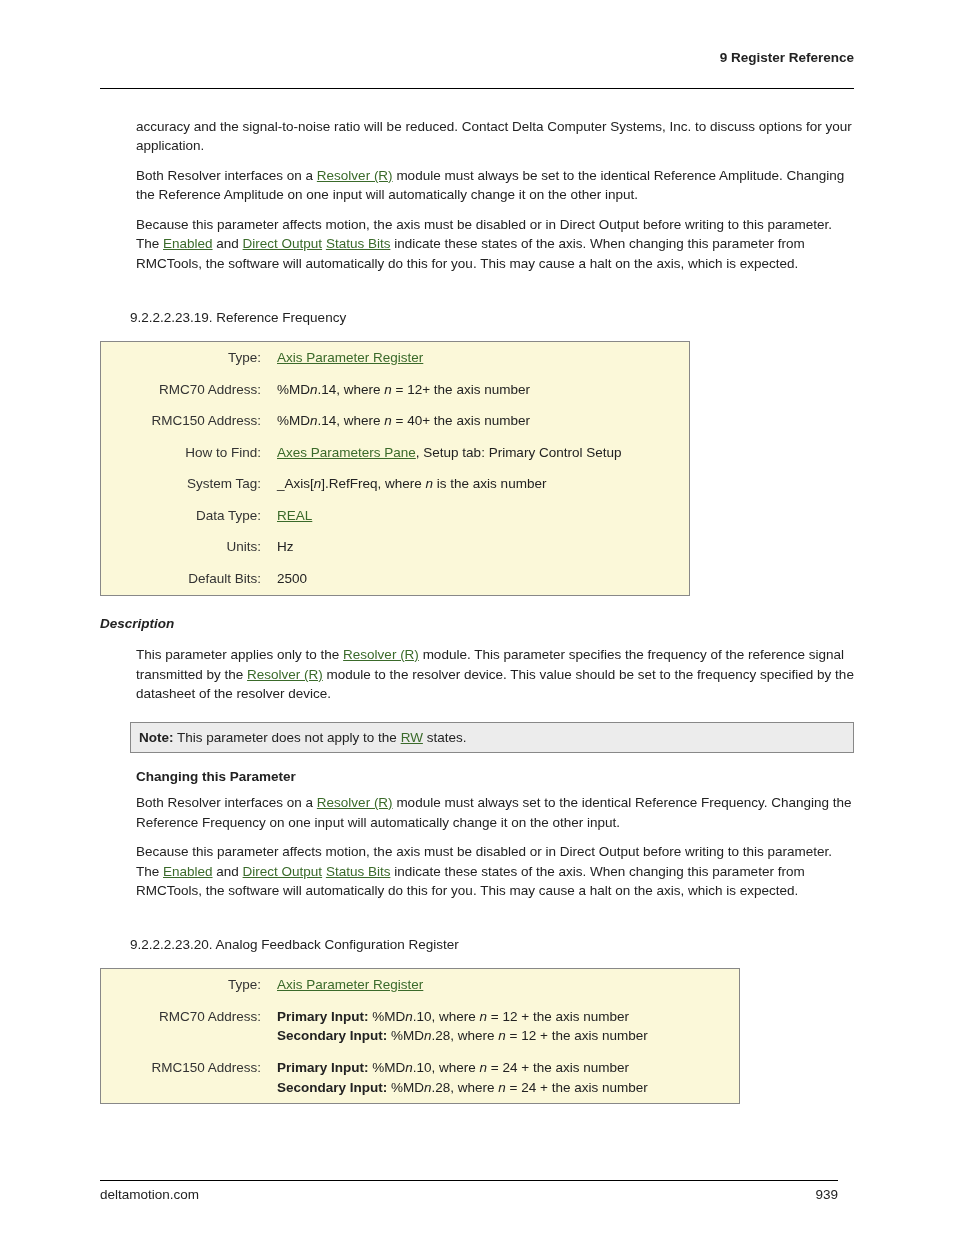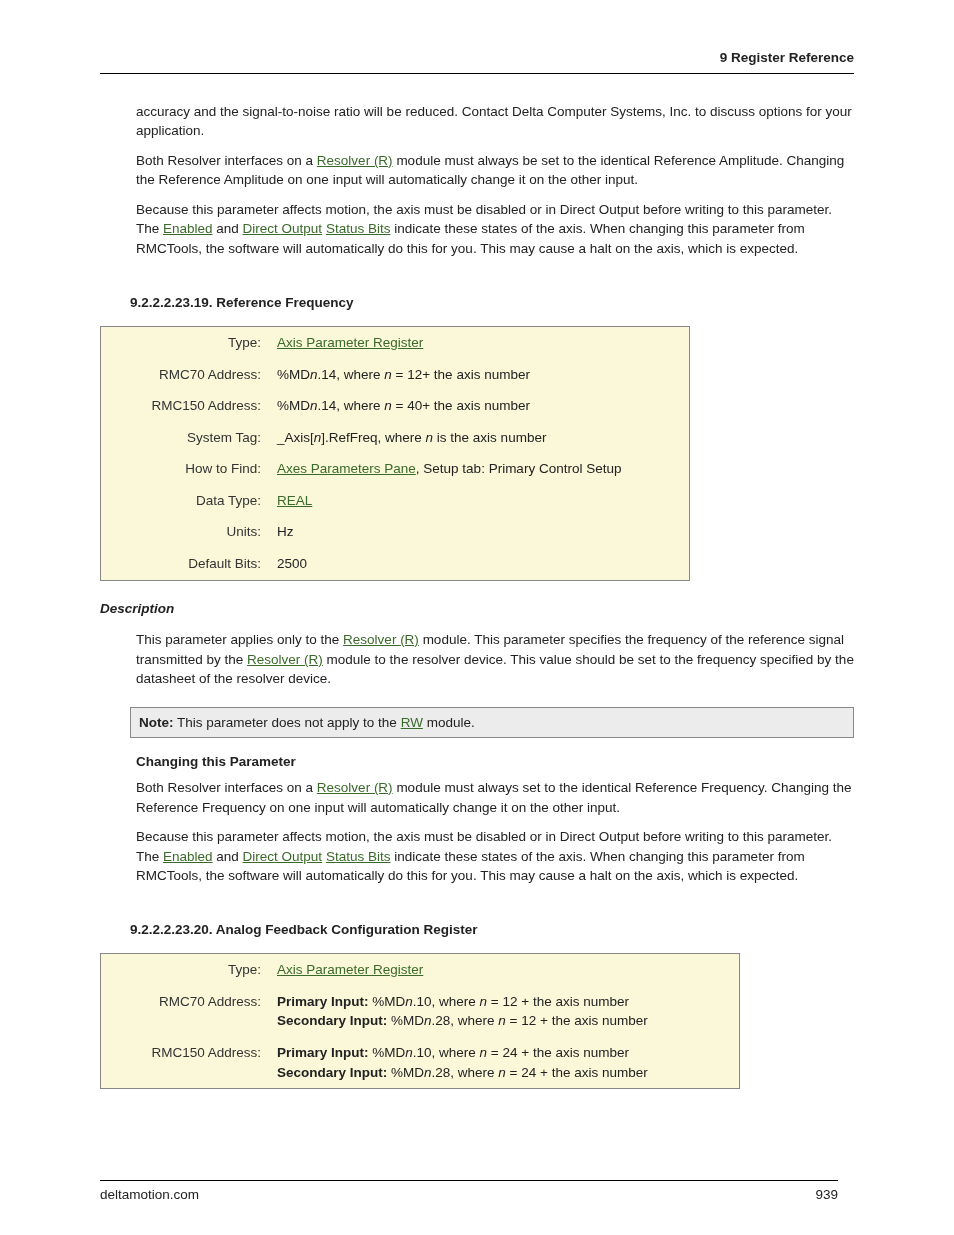--- a/index.html
+++ b/index.html
@@ -14,30 +14,30 @@
     width:954px;
     min-height:1235px;
     margin:0 auto;
     padding:48px 100px 40px 100px;
     box-sizing:border-box;
     position:relative;
   }
   .hdr{
     text-align:right;
     font-weight:bold;
-    padding-bottom:5px;
+    padding-bottom:20px;
     border-bottom:1px solid #000;
     margin-bottom:28px;
     font-size:13.5px;
   }
   .para{
     margin:0 0 10px 36px;
   }
   .section-title{
-    font-weight:bold;
+    font-weight:normal;
     margin:34px 0 14px 30px;
   }
   .subhead{
     font-weight:bold;
     margin:18px 0 12px 0;
     font-style:italic;
   }
   .subhead-indent{
     font-weight:bold;
     margin:14px 0 6px 36px;
@@ -116,26 +116,26 @@
           </tr>
     <tr>
             <td class="lbl">RMC70 Address:</td>
         <td><span>%MD</span><span class="ital">n</span><span>.14, where </span><span class="ital">n</span><span> = 12+ the axis number</span></td>
           </tr>
     <tr>
             <td class="lbl">RMC150 Address:</td>
         <td><span>%MD</span><span class="ital">n</span><span>.14, where </span><span class="ital">n</span><span> = 40+ the axis number</span></td>
           </tr>
     <tr>
+            <td class="lbl">How to Find:</td>
+        <td><span class="lnk">Axes Parameters Pane</span><span>, Setup tab: Primary Control Setup</span></td>
+          </tr>
+    <tr>
             <td class="lbl">System Tag:</td>
         <td><span>_Axis[</span><span class="ital">n</span><span>].RefFreq, where </span><span class="ital">n</span><span> is the axis number</span></td>
-          </tr>
-    <tr>
-            <td class="lbl">How to Find:</td>
-        <td><span class="lnk">Axes Parameters Pane</span><span>, Setup tab: Primary Control Setup</span></td>
           </tr>
     <tr>
             <td class="lbl">Data Type:</td>
         <td><span class="lnk">REAL</span></td>
           </tr>
     <tr>
             <td class="lbl">Units:</td>
         <td>Hz</td>
           </tr>
     <tr>
@@ -145,21 +145,21 @@
   </tbody>
       </table>
   </div>
 
   <div class="subhead" style="margin-left:0">Description</div>
   <p class="para">
     <span>This parameter applies only to the </span><span class="lnk">Resolver (R)</span><span> module. This parameter specifies the frequency of the reference signal transmitted by the </span><span class="lnk">Resolver (R)</span><span> module to the resolver device. This value should be set to the frequency specified by the datasheet of the resolver device.</span>
   </p>
 
   <div class="note">
-    <b>Note:</b><span> This parameter does not apply to the </span><span class="lnk">RW</span><span> module.</span>
+    <b>Note:</b><span> This parameter does not apply to the </span><span class="lnk">RW</span><span> states.</span>
   </div>
 
   <div class="subhead-indent">Changing this Parameter</div>
   <p class="para">
     <span>Both Resolver interfaces on a </span><span class="lnk">Resolver (R)</span><span> module must always set to the identical Reference Frequency. Changing the Reference Frequency on one input will automatically change it on the other input.</span>
   </p>
   <p class="para">
     <span>Because this parameter affects motion, the axis must be disabled or in Direct Output before writing to this parameter. The </span><span class="lnk">Enabled</span><span> and </span><span class="lnk">Direct Output</span><span> </span><span class="lnk">Status Bits</span><span> indicate these states of the axis. When changing this parameter from RMCTools, the software will automatically do this for you. This may cause a halt on the axis, which is expected.</span>
   </p>
 

